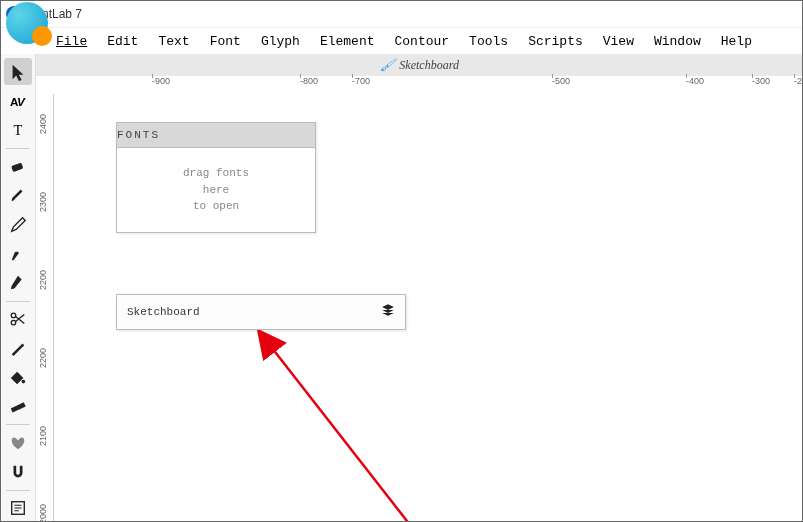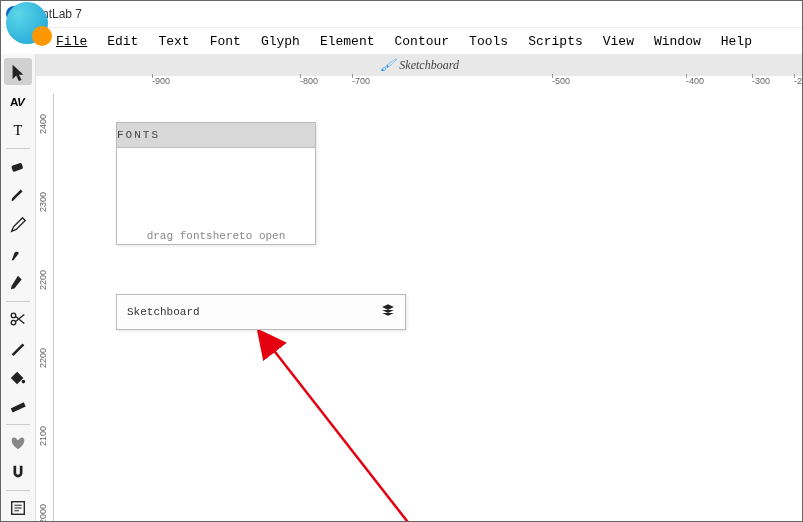--- a/index.html
+++ b/index.html
@@ -37,21 +37,21 @@
 
 
 .canvas { position: absolute; left: 54px; top: 94px; right: 0; bottom: 0; background: #fff; overflow: hidden; }
 
 
 .panel { position: absolute; background: #fff; border: 1px solid #bbb; box-shadow: 1px 1px 3px rgba(0,0,0,0.1); }
 .panel-header { background: #d8d8d8; text-align: left; font-family: "Courier New", monospace; font-size: 11px; letter-spacing: 2px; color: #444; padding: 6px 0; border-bottom: 1px solid #bbb; }
 .panel-body { background: #fff; }
 
 .fonts-panel { left: 62px; top: 28px; width: 200px; }
-.fonts-body { height: 96px; display: flex; flex-direction: row; align-items: flex-end; justify-content: center; font-family: "Courier New", monospace; font-size: 11px; color: #888; line-height: 1.5; }
+.fonts-body { height: 84px; display: flex; flex-direction: column; align-items: center; justify-content: center; font-family: "Courier New", monospace; font-size: 11px; color: #888; line-height: 1.5; }
 
 .layers-panel { left: 62px; top: 200px; width: 290px; }
 .layers-row { display: flex; align-items: center; justify-content: space-between; padding: 8px 10px; font-family: "Courier New", monospace; font-size: 11px; color: #333; background: #fdfdfd; }
 .layers-icon { font-size: 13px; }
 
 
 .arrow-svg { position: absolute; left: 200px; top: 236px; width: 200px; height: 220px; pointer-events: none; }
 
 
 .watermark { position: absolute; left: 6px; top: 2px; pointer-events: none; z-index: 50; }

